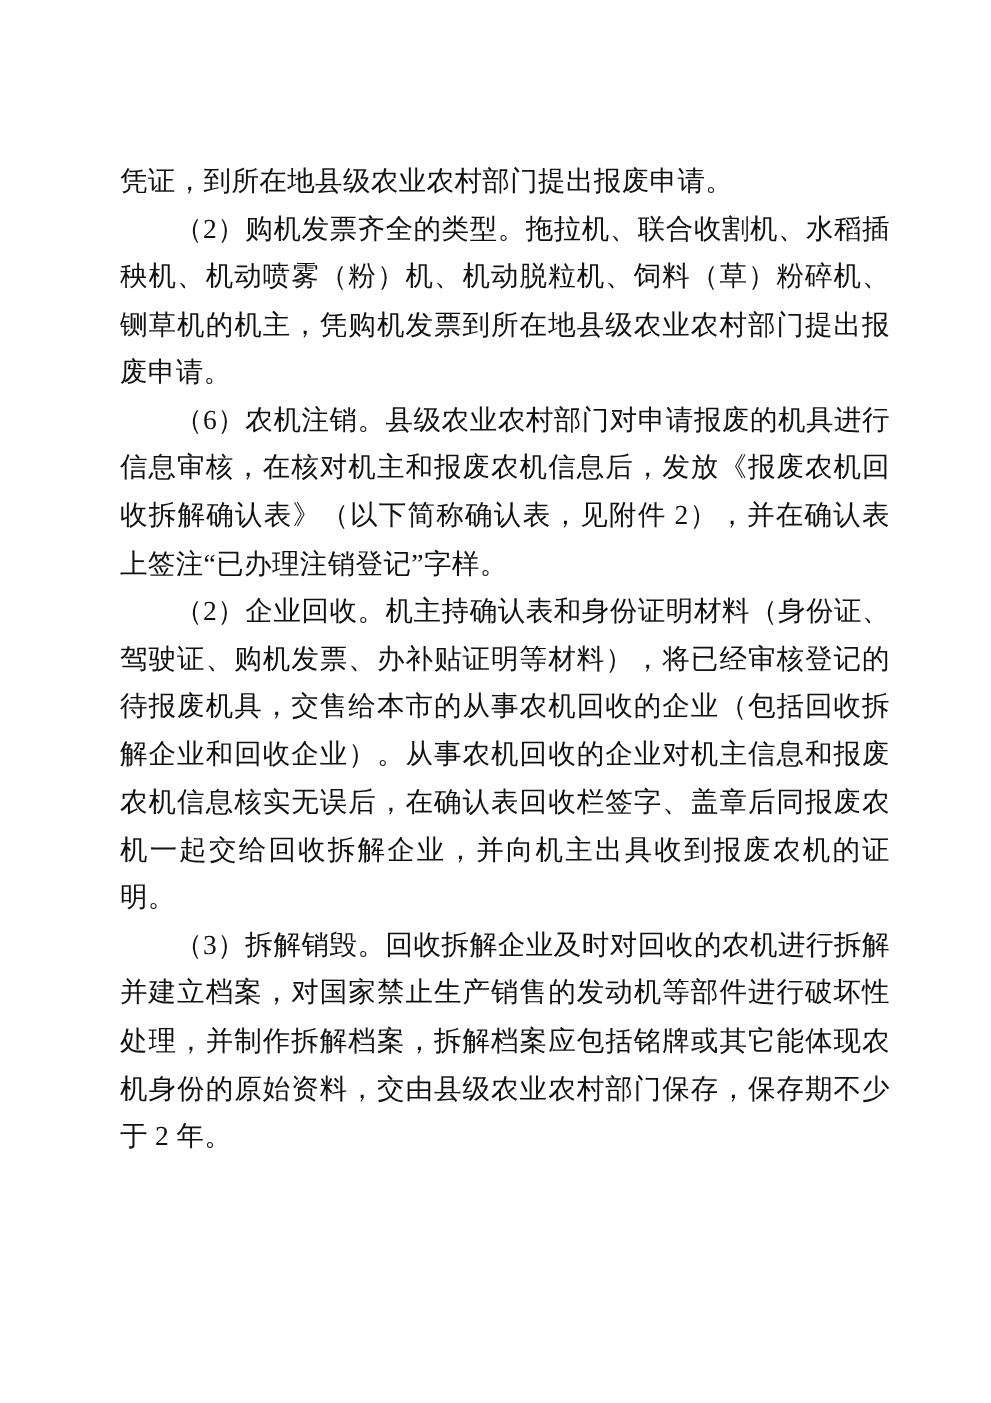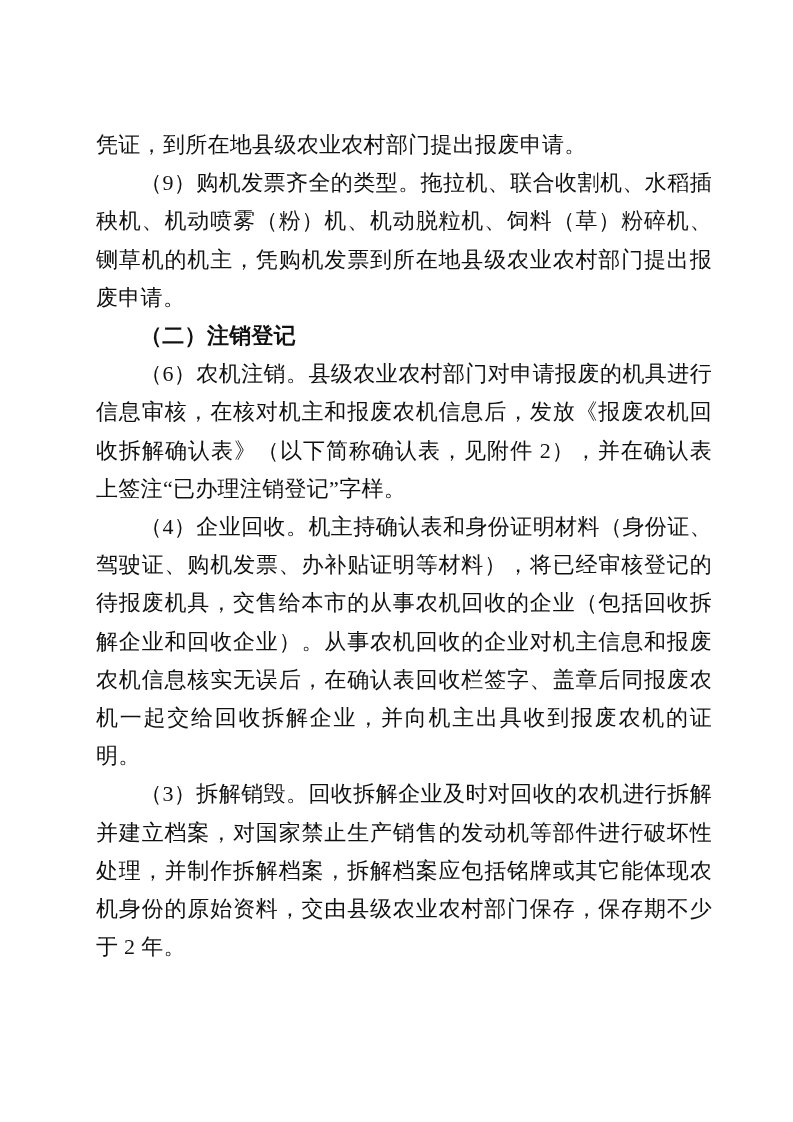--- a/index.html
+++ b/index.html
@@ -46,20 +46,19 @@
     letter-spacing: 3px;
     color: #111111;
   }
 </style>
 </head>
 <body>
 
 <div class="page">
   <div class="text-block">
     <p class="para continuation">凭证，到所在地县级农业农村部门提出报废申请。</p>
-    <p class="para">（9）购机发票齐全的类型。拖拉机、联合收割机、水稻插秧机、机动喷雾（粉）机、机动脱粒机、饲料（草）粉碎机、铡草机的机主，凭购机发票到所在地县级农业农村部门提出报废申请。</p>
-    <p class="para heading">（二）注销登记</p>
+    <p class="para">（2）购机发票齐全的类型。拖拉机、联合收割机、水稻插秧机、机动喷雾（粉）机、机动脱粒机、饲料（草）粉碎机、铡草机的机主，凭购机发票到所在地县级农业农村部门提出报废申请。</p>
     <p class="para">（6）农机注销。县级农业农村部门对申请报废的机具进行信息审核，在核对机主和报废农机信息后，发放《报废农机回收拆解确认表》（以下简称确认表，见附件 2），并在确认表上签注“已办理注销登记”字样。</p>
-    <p class="para">（4）企业回收。机主持确认表和身份证明材料（身份证、驾驶证、购机发票、办补贴证明等材料），将已经审核登记的待报废机具，交售给本市的从事农机回收的企业（包括回收拆解企业和回收企业）。从事农机回收的企业对机主信息和报废农机信息核实无误后，在确认表回收栏签字、盖章后同报废农机一起交给回收拆解企业，并向机主出具收到报废农机的证明。</p>
+    <p class="para">（2）企业回收。机主持确认表和身份证明材料（身份证、驾驶证、购机发票、办补贴证明等材料），将已经审核登记的待报废机具，交售给本市的从事农机回收的企业（包括回收拆解企业和回收企业）。从事农机回收的企业对机主信息和报废农机信息核实无误后，在确认表回收栏签字、盖章后同报废农机一起交给回收拆解企业，并向机主出具收到报废农机的证明。</p>
     <p class="para">（3）拆解销毁。回收拆解企业及时对回收的农机进行拆解并建立档案，对国家禁止生产销售的发动机等部件进行破坏性处理，并制作拆解档案，拆解档案应包括铭牌或其它能体现农机身份的原始资料，交由县级农业农村部门保存，保存期不少于 2 年。</p>
   </div>
   <div class="page-footer">— 6 —</div>
 </div>
 
 </body></html>

